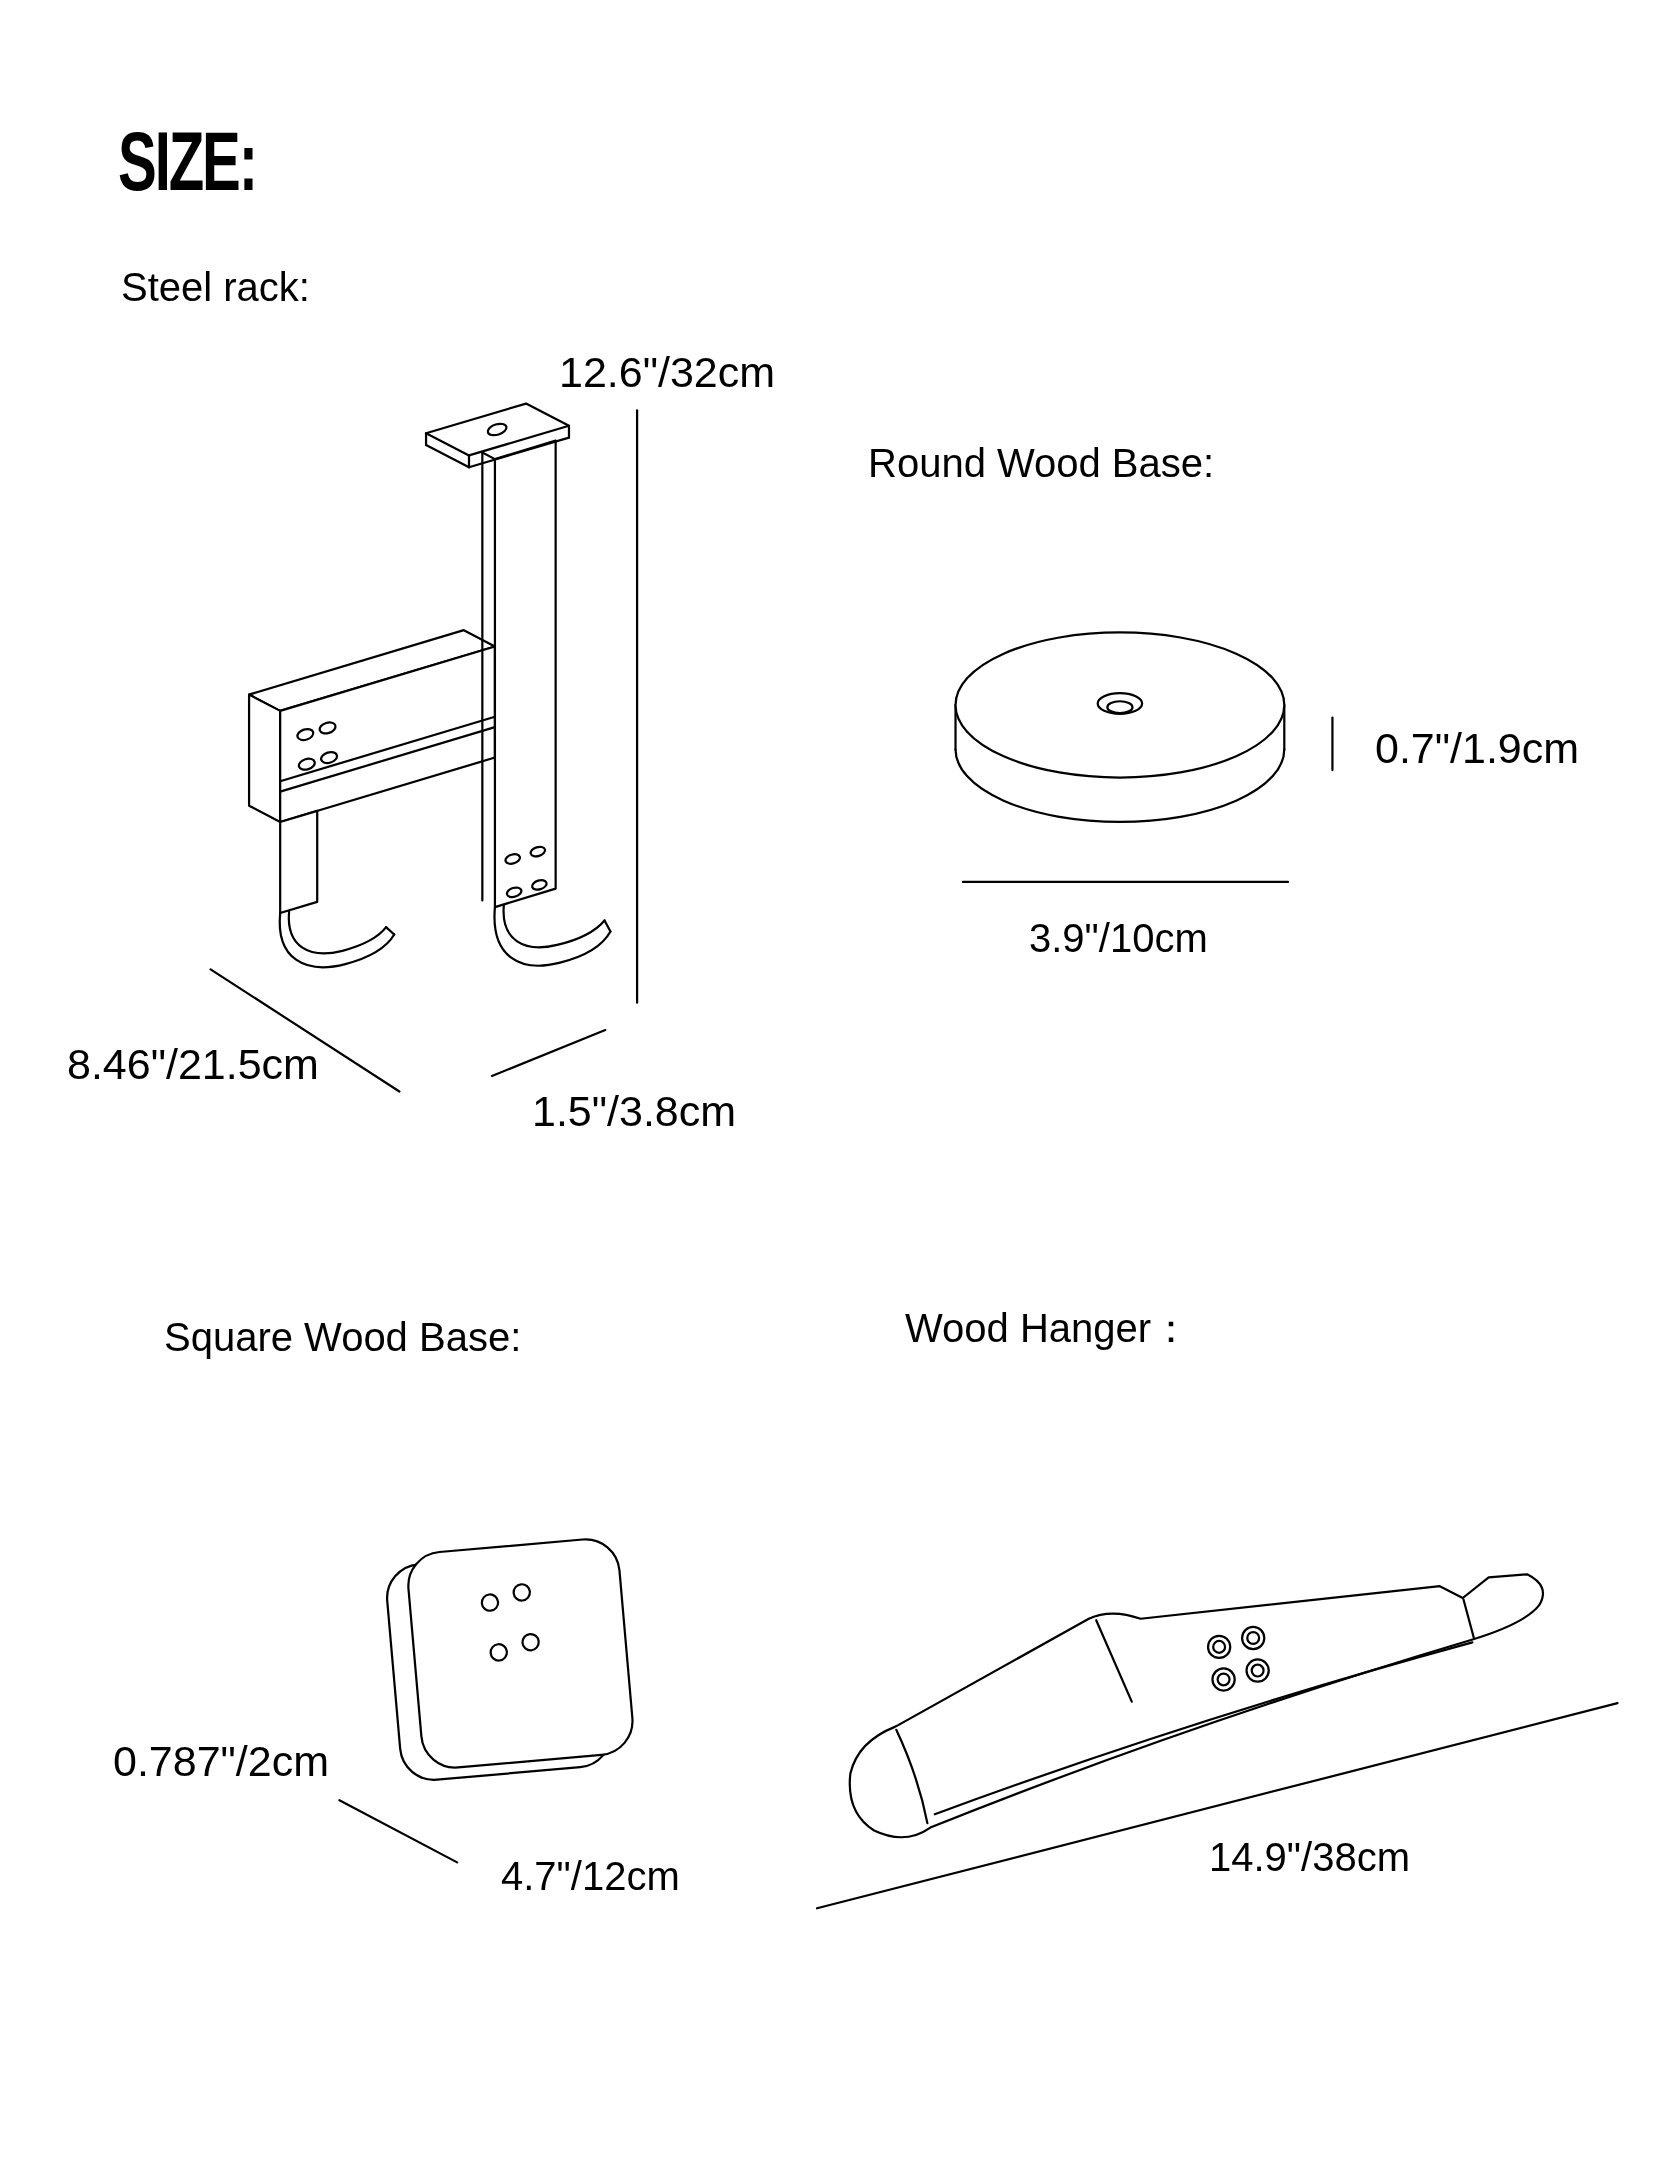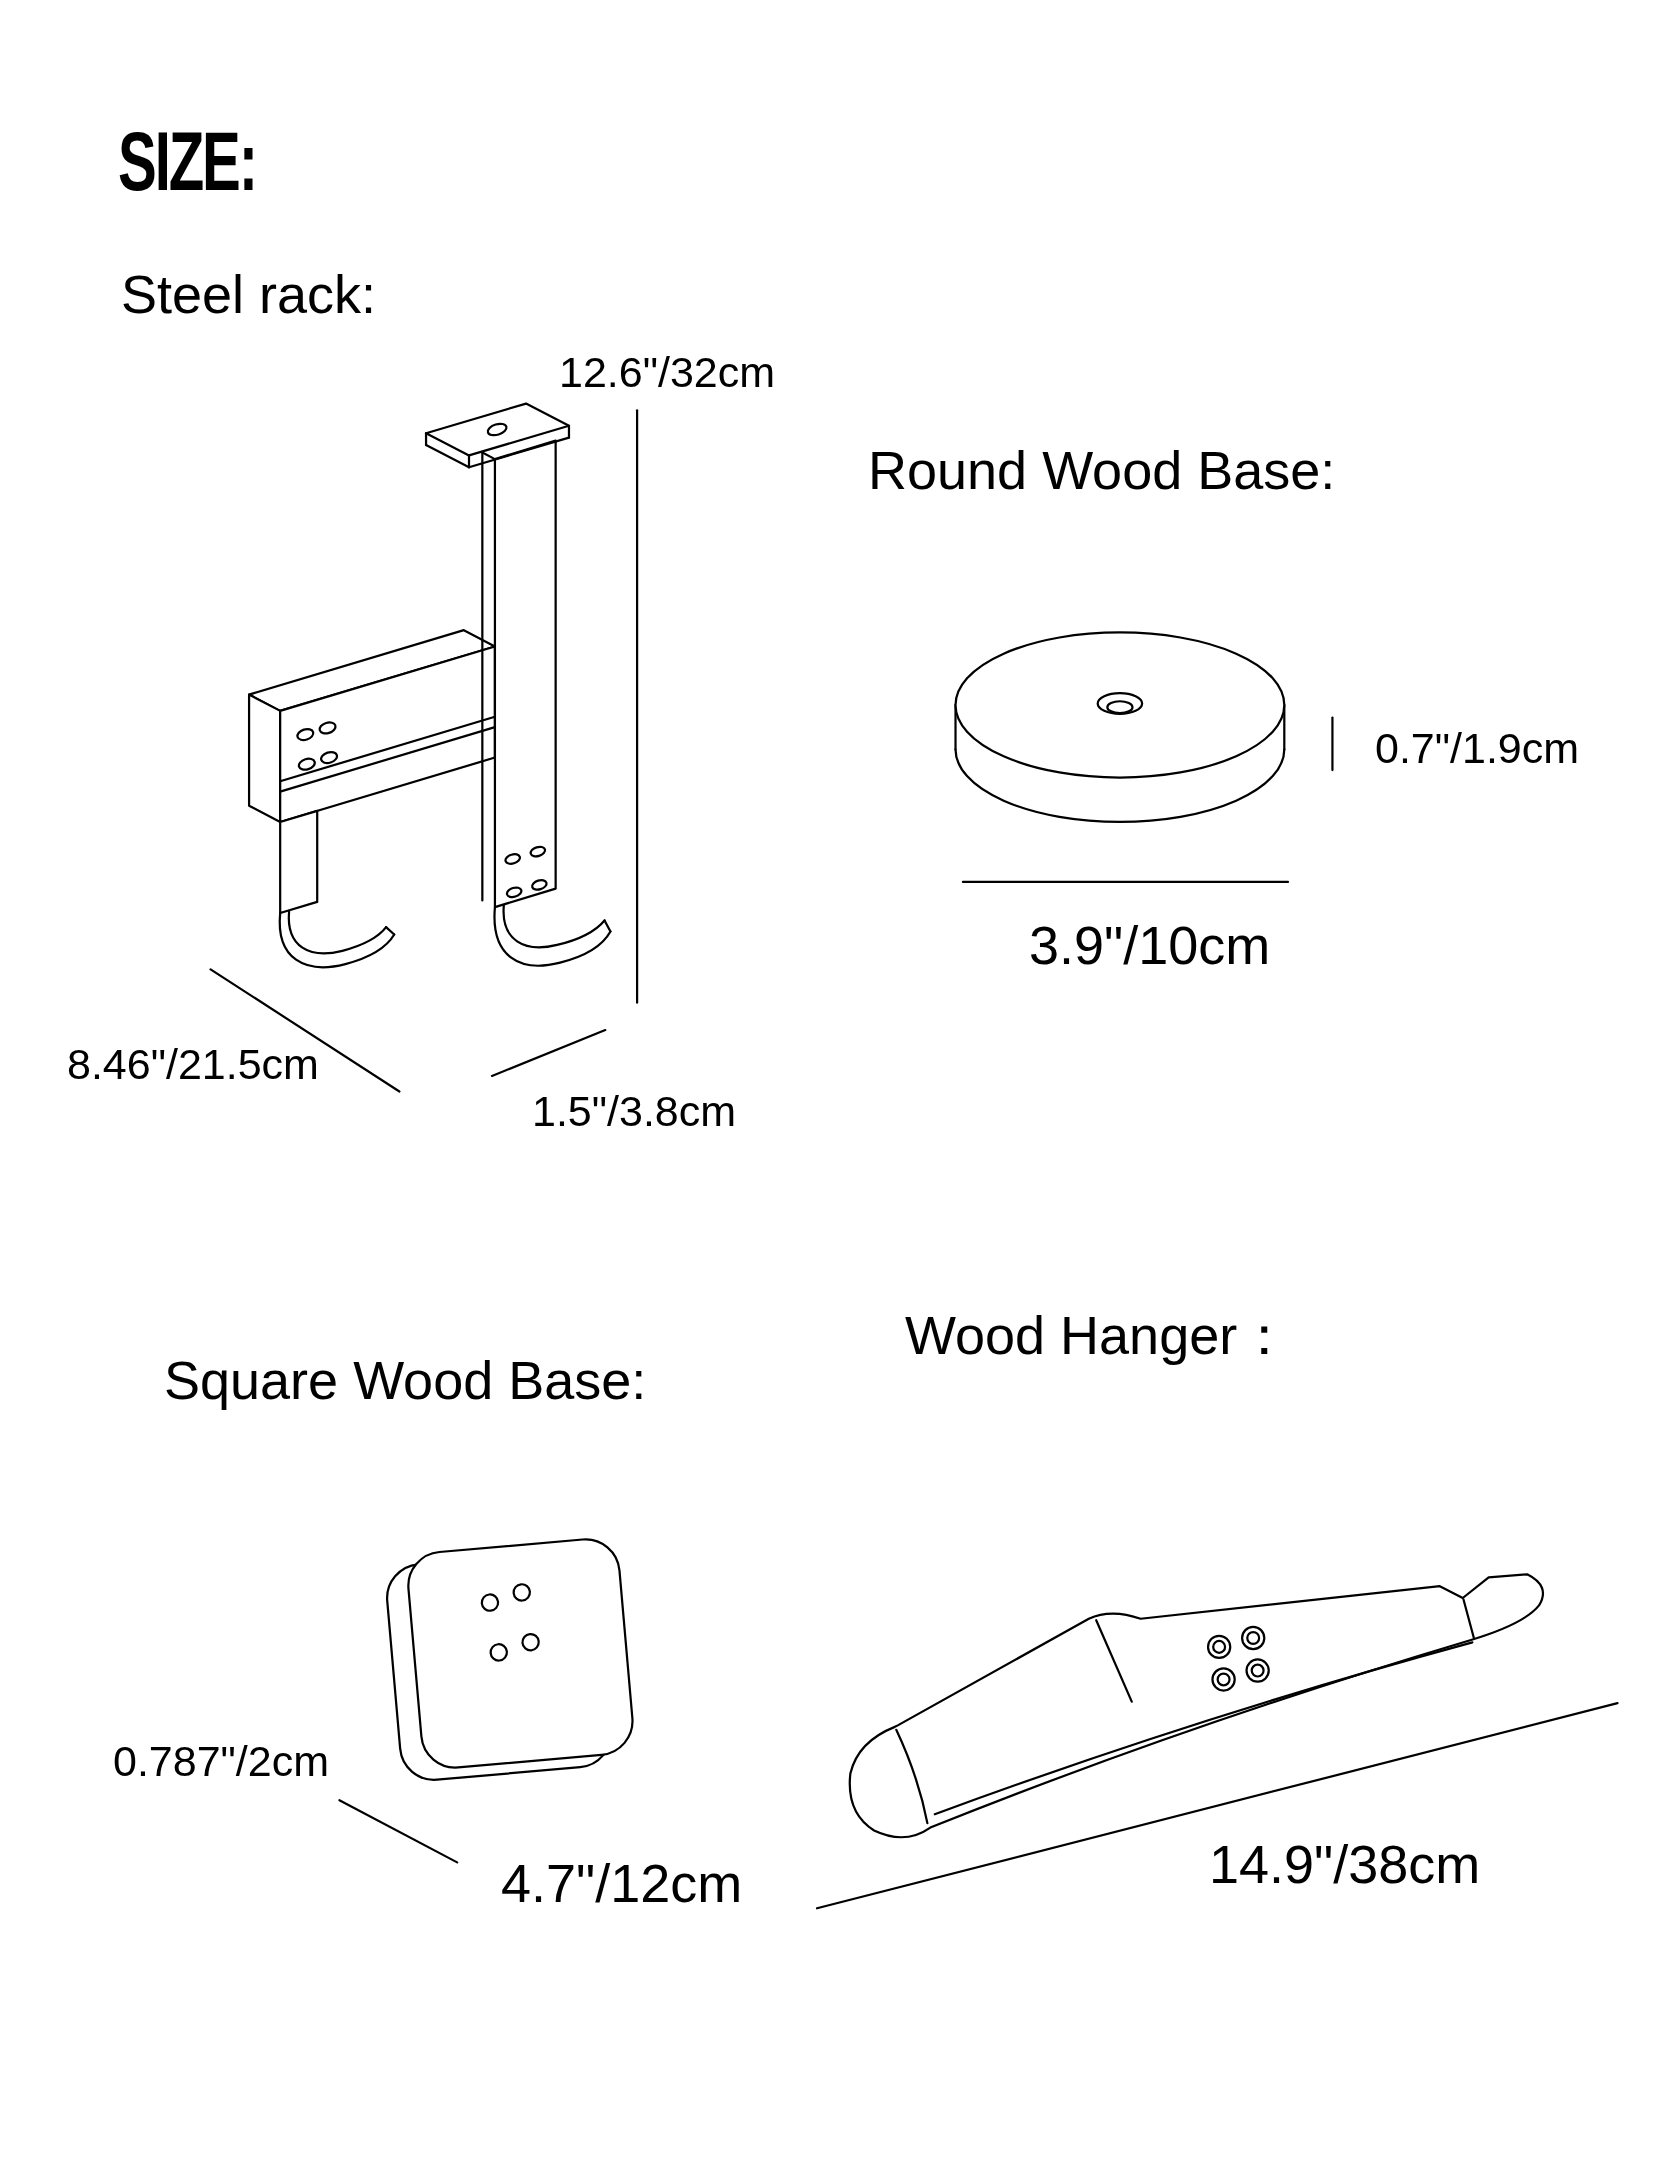--- a/index.html
+++ b/index.html
@@ -5,42 +5,42 @@
   html,body{margin:0;padding:0;}
   body{
     width:1680px;height:2183px;background:#ffffff;position:relative;
     font-family:"Liberation Sans", sans-serif;color:#000;overflow:hidden;
   }
   .label{position:absolute;white-space:nowrap;line-height:1;color:#000;}
   .size-title{
     font-size:83px;font-weight:bold;letter-spacing:-3px;
     transform:scaleX(0.70);transform-origin:0 0;
   }
-  .h2{font-size:54px;}
+  .h2{font-size:40px;}
   .dim{font-size:43px;}
   svg{position:absolute;left:0;top:0;}
   .ln{stroke:#000;stroke-width:3;fill:none;stroke-linecap:round;stroke-linejoin:round;}
   .face{stroke:#000;stroke-width:3;fill:#ffffff;stroke-linejoin:round;}
   .hole{stroke:#000;stroke-width:3;fill:#ffffff;}
 </style>
 </head>
 <body>
 
 <div class="label size-title" style="left:118px;top:120px;">SIZE:</div>
 
 <div class="label h2" style="left:121px;top:267px;">Steel rack:</div>
 <div class="label dim" style="left:559px;top:351px;">12.6"/32cm</div>
 <div class="label dim" style="left:67px;top:1043px;">8.46"/21.5cm</div>
 <div class="label dim" style="left:532px;top:1090px;">1.5"/3.8cm</div>
 
 <div class="label h2" style="left:868px;top:434px;margin-top:9px;">Round Wood Base:</div>
 <div class="label dim" style="left:1375px;top:727px;">0.7"/1.9cm</div>
 <div class="label h2" style="left:1029px;top:918px;">3.9"/10cm</div>
 
-<div class="label h2" style="left:164px;top:1317px;margin-top:36px;">Square Wood Base:</div>
+<div class="label h2" style="left:164px;top:1317px;">Square Wood Base:</div>
 <div class="label dim" style="left:113px;top:1740px;">0.787"/2cm</div>
 <div class="label h2" style="left:501px;top:1856px;">4.7"/12cm</div>
 
 <div class="label h2" style="left:905px;top:1308px;">Wood Hanger：</div>
 <div class="label h2" style="left:1209px;top:1837px;">14.9"/38cm</div>
 
 <svg width="1680" height="2183" viewBox="0 0 2268 2948">
 
   <g>
     <line class="ln" x1="860" y1="554" x2="860" y2="1354"></line>

